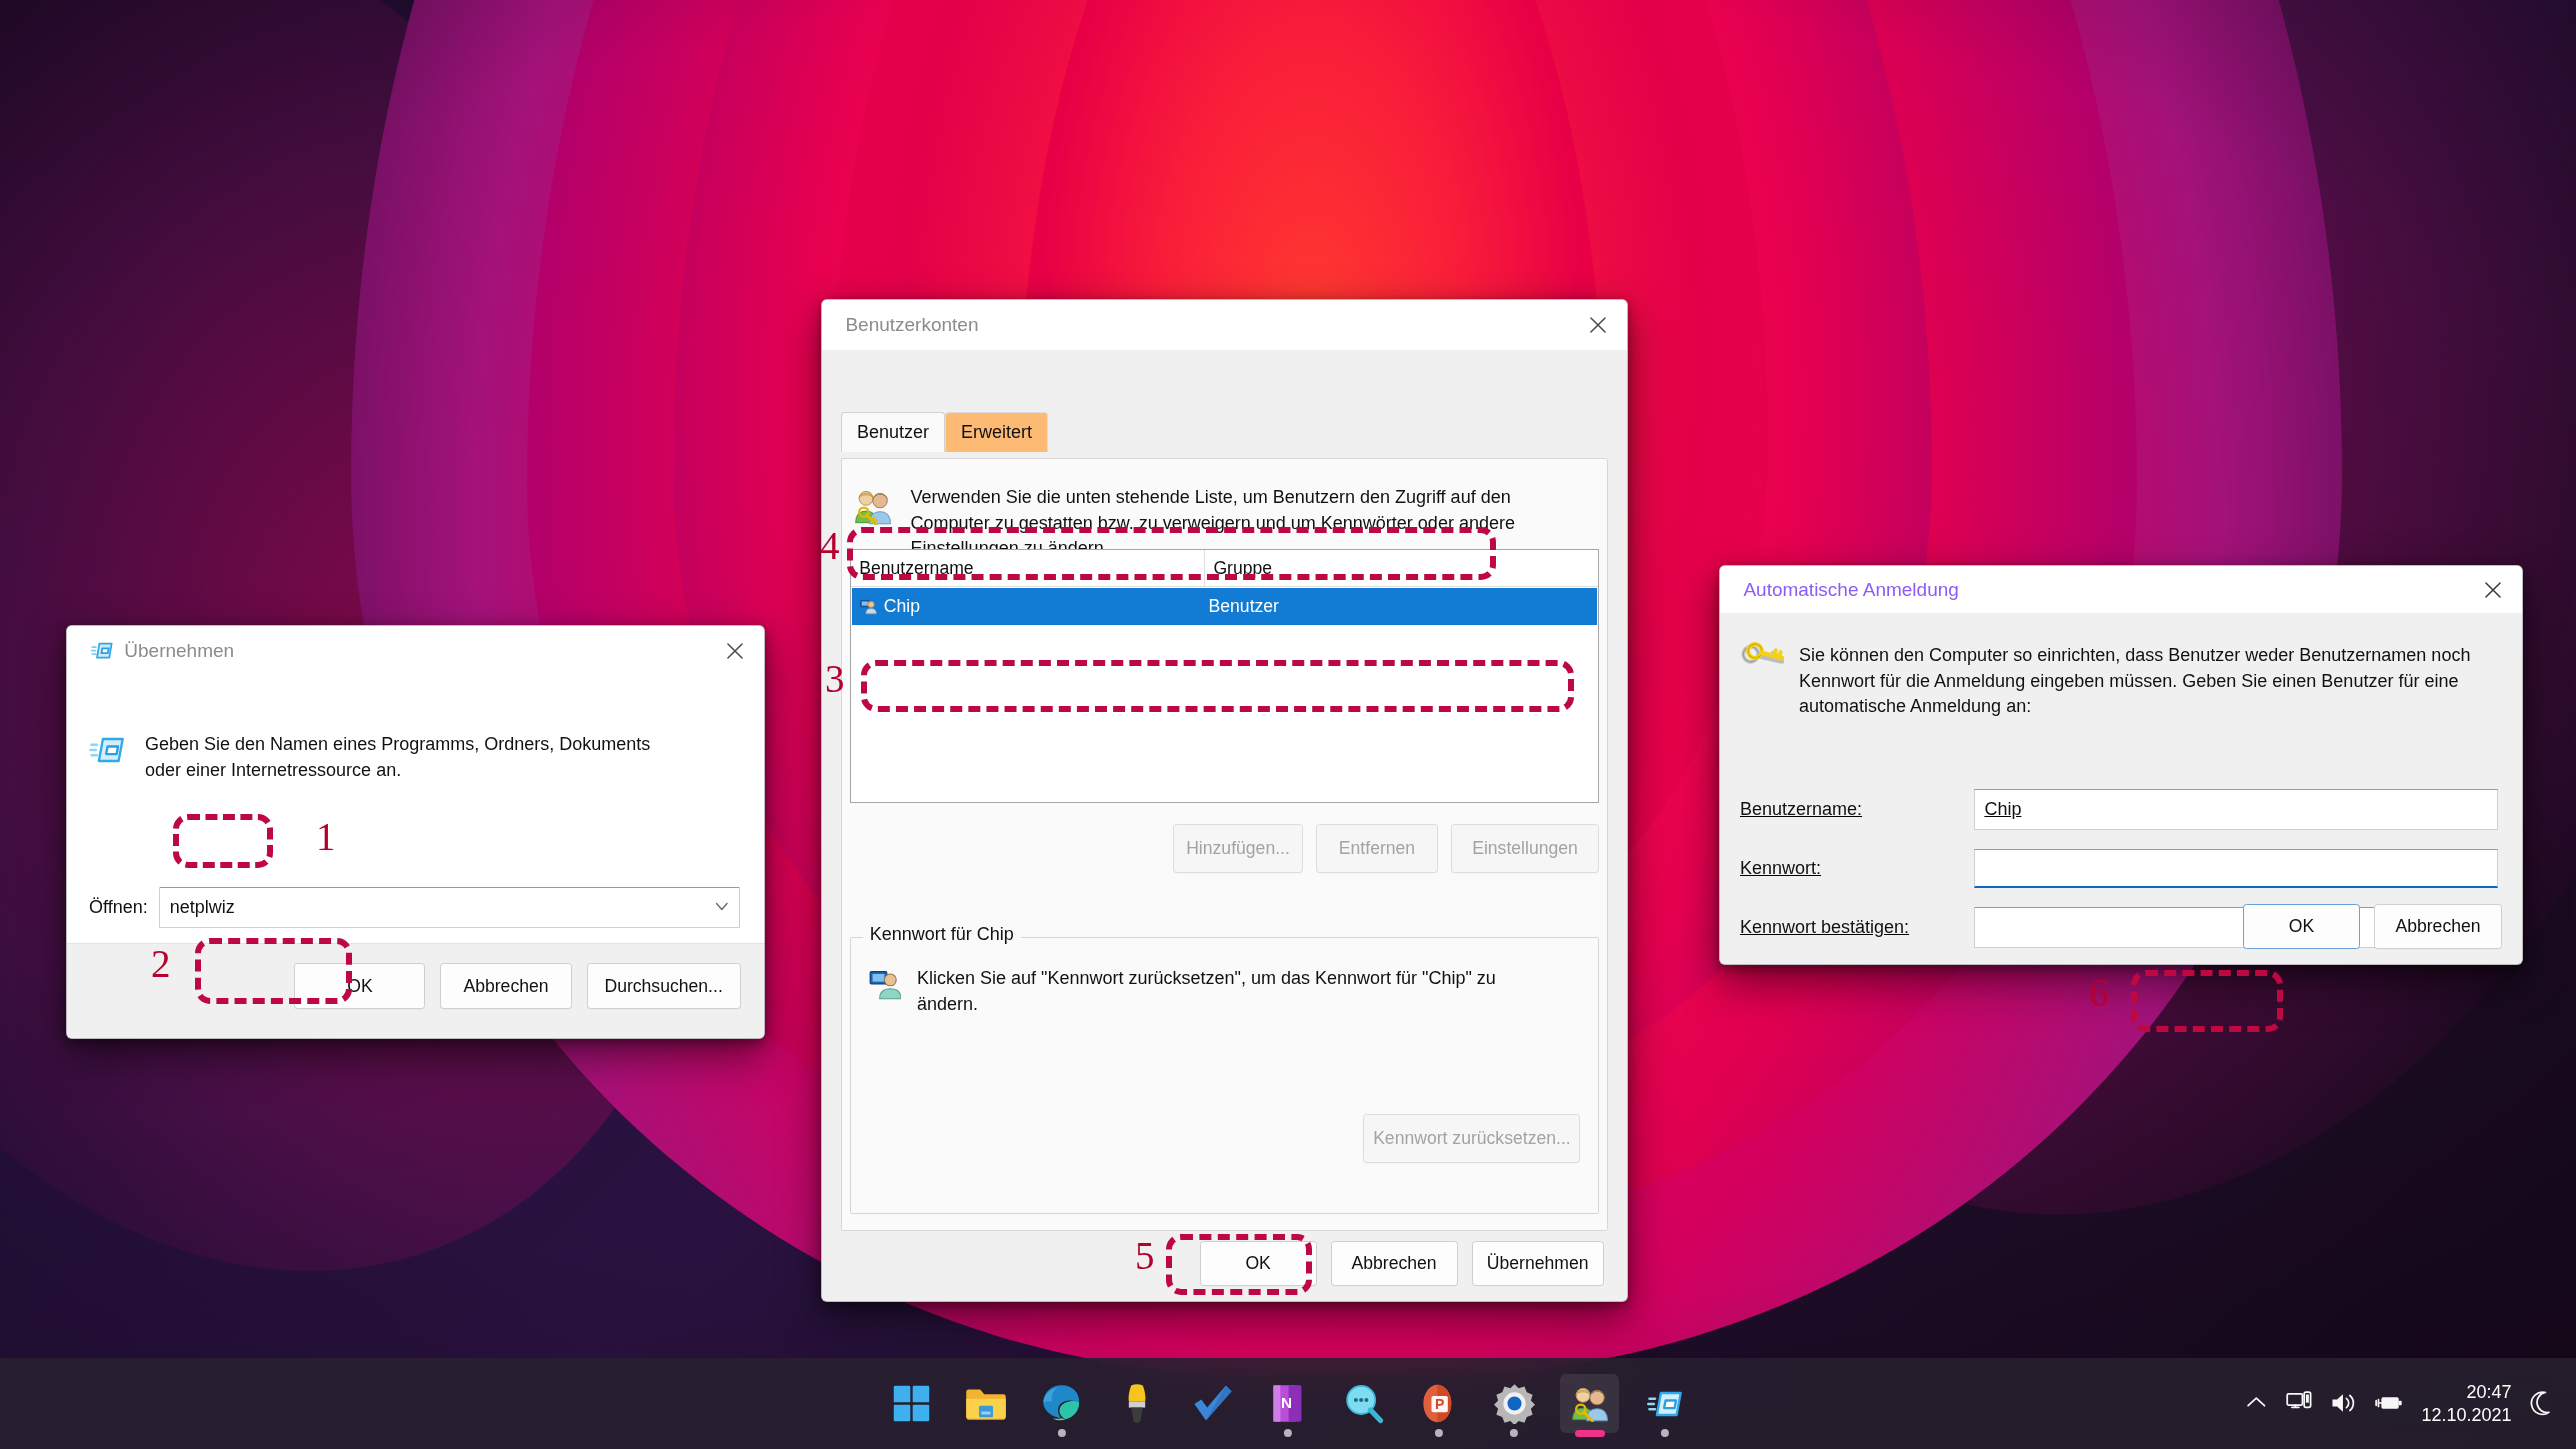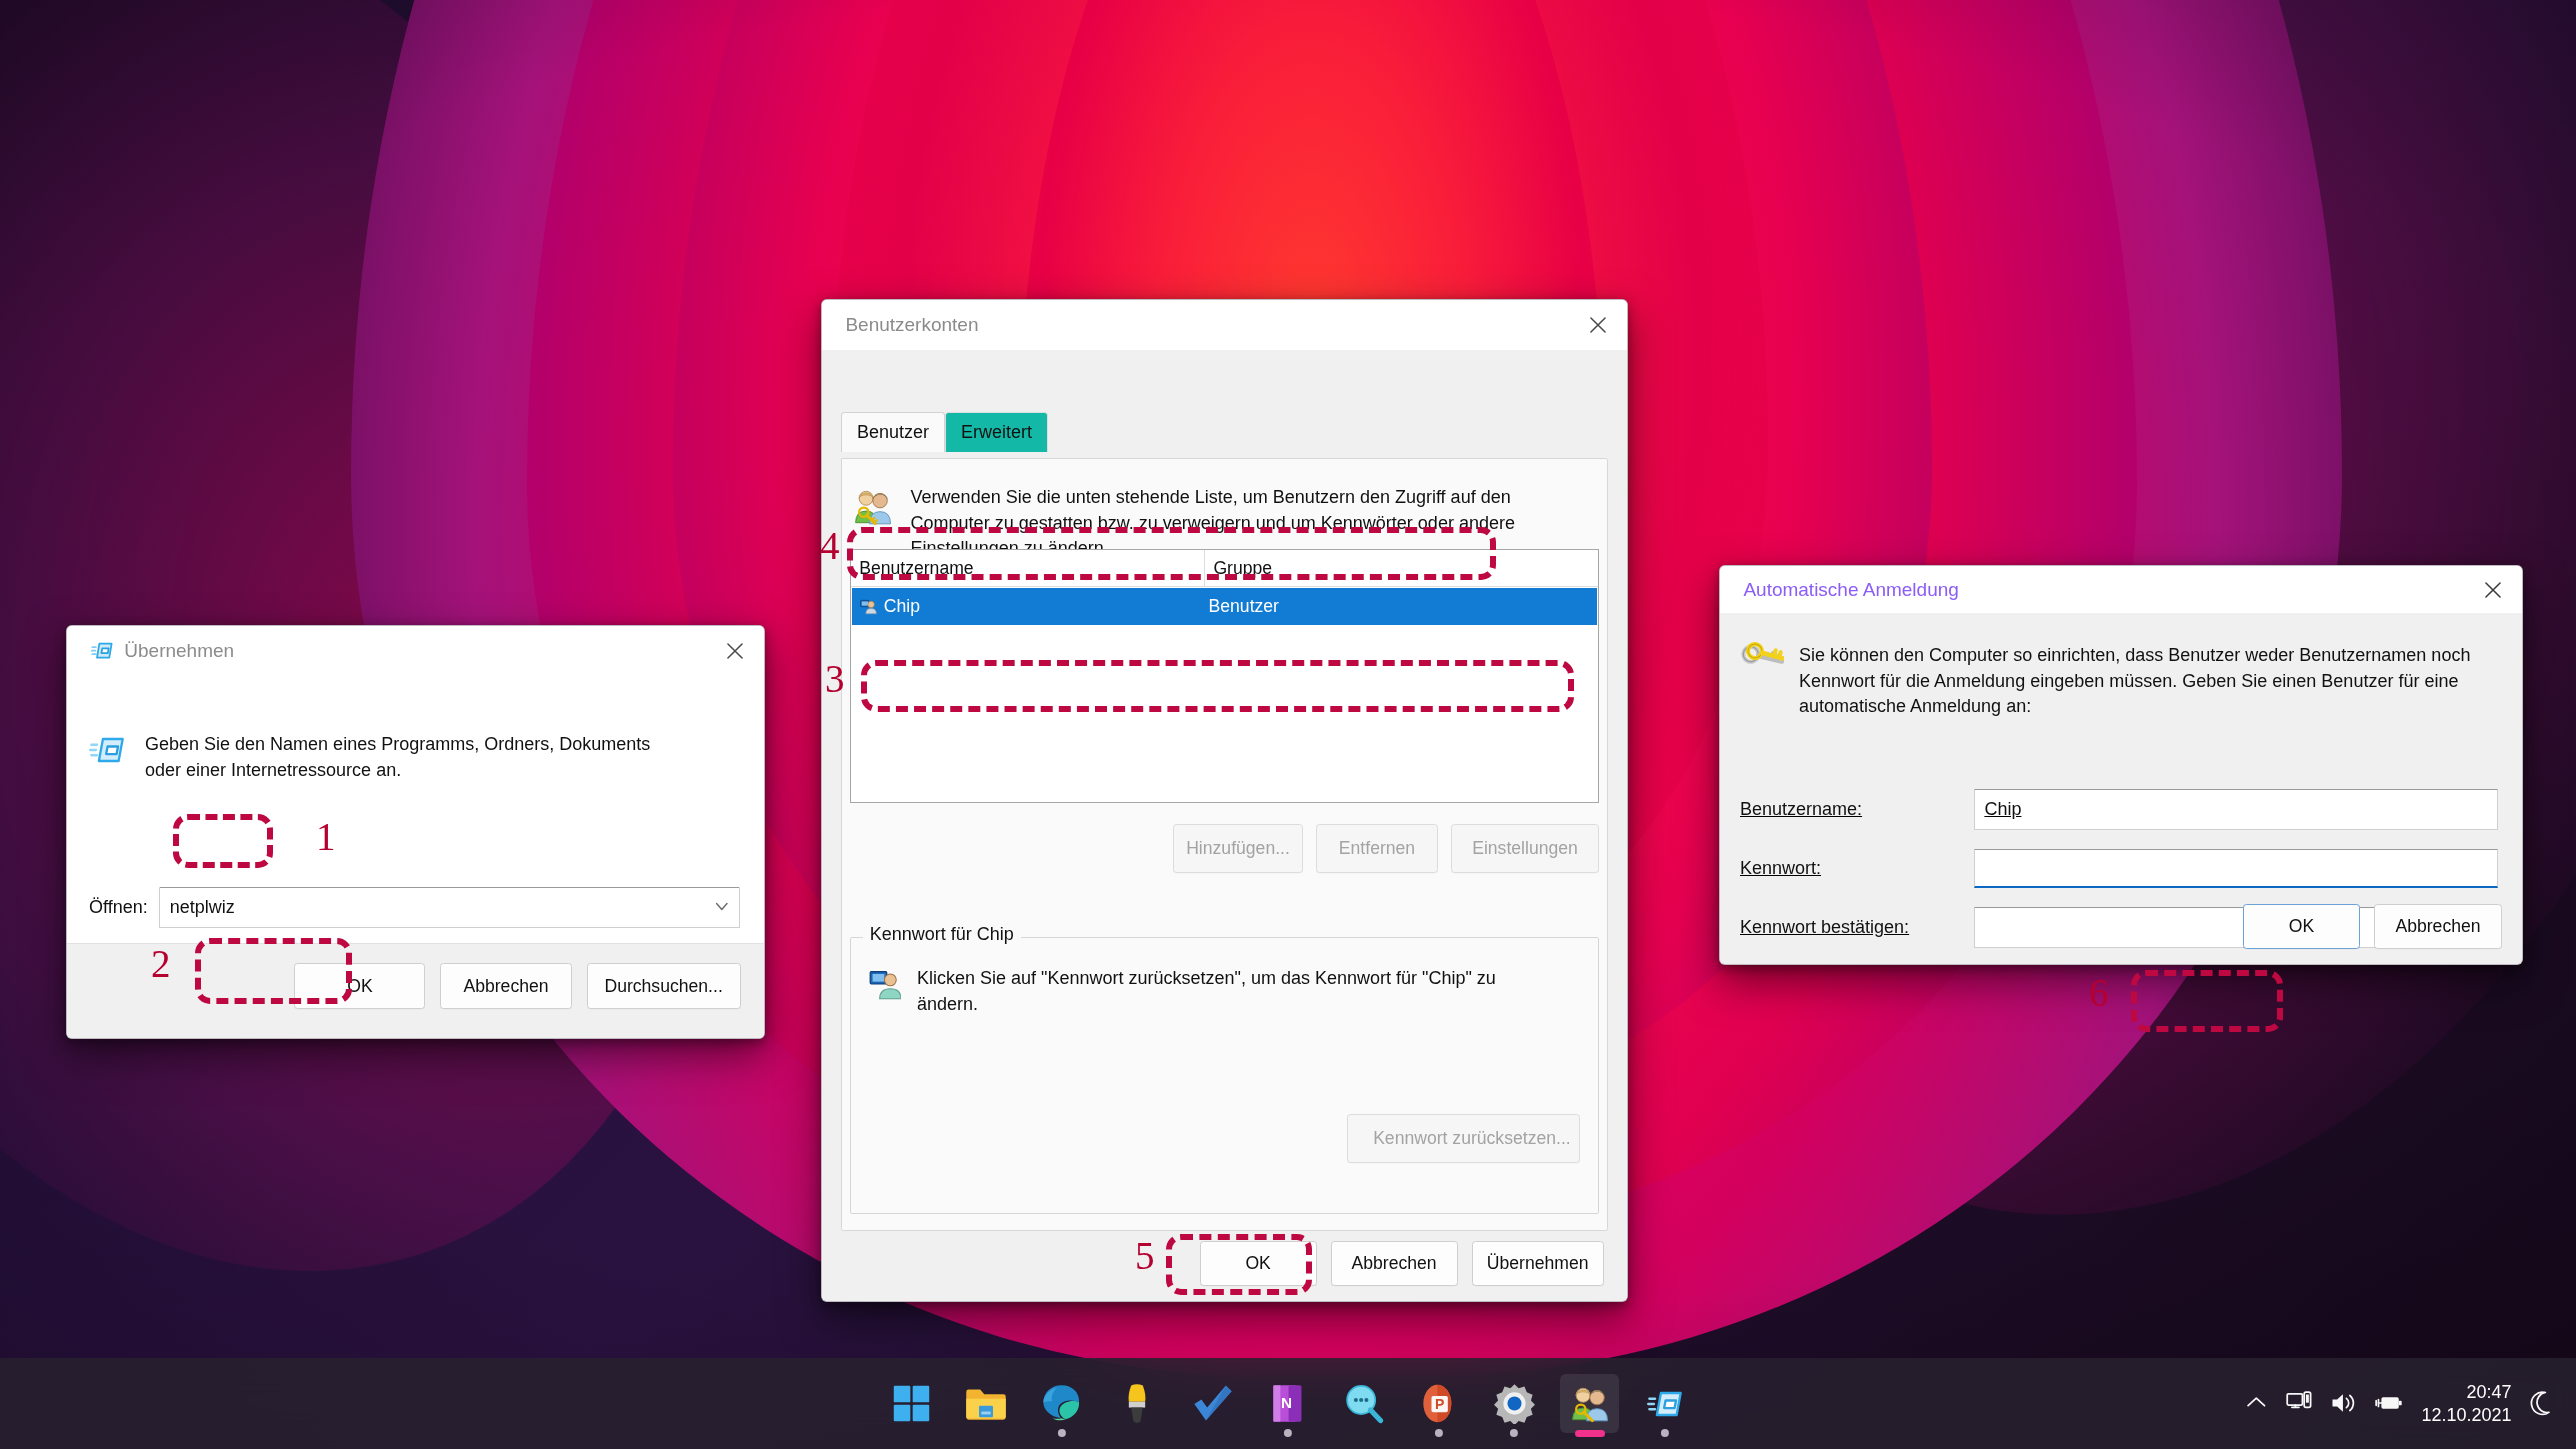--- a/index.html
+++ b/index.html
@@ -87,21 +87,21 @@
   
   #runDlg{left:66px;top:625px;width:697px;height:412px;}
   #runDlg .dlg-body{height:362px;position:relative;background:#fff;}
   #runDlg .run-foot{position:absolute;left:0;right:0;bottom:0;height:94px;background:#f0f0f0;
      border-top:0.6px solid #e2e2e2;}
 
   
   #uaDlg{left:821px;top:299px;width:805px;height:1001px;}
   .tabstrip{position:absolute;left:19px;top:62px;display:flex;align-items:flex-end;}
   .tab{font-size:18px;color:#111;padding:9.4px 15px 8.2px;border:0.6px solid #ddd;
-     border-bottom:none;background:#14b8a6;border-radius:3.5px 3.5px 0 0;}
+     border-bottom:none;background:#fdba74;border-radius:3.5px 3.5px 0 0;}
   .tab.active{background:#fafafa;border-color:#d2d2d2;}
   .tabpane{position:absolute;left:19px;right:19px;top:108px;bottom:70px;
      background:#fafafa;border:0.6px solid #d7d7d7;border-radius:0 2.3px 2.3px 2.3px;}
   .listbox{position:absolute;left:28px;right:28px;top:199px;height:252px;background:#fff;
      border:0.6px solid #a6a6a6;}
   .lb-head{display:flex;height:36px;border-bottom:0.6px solid #ddd;background:#fff;}
   .lb-head div{font-size:17.6px;color:#111;padding:8.2px 0 0 8.2px;}
   .lb-row{display:flex;height:37px;align-items:center;background:#127cd4;color:#fff;
      margin:1.2px;}
   .lb-row div{font-size:17.6px;padding-left:8.2px;}
@@ -261,21 +261,21 @@
         <span style="flex:0 0 auto;margin-top:2.3px;">
           <svg width="32" height="32" viewBox="0 0 54 54">
             <rect x="2" y="6" width="28" height="21" rx="2" fill="#1c64b5" stroke="#0e3f78" stroke-width="2"></rect>
             <rect x="6" y="10" width="20" height="13" fill="#7fc0f0"></rect>
             <circle cx="36" cy="20" r="10" fill="#e8c194" stroke="#9d7248" stroke-width="1.8"></circle>
             <path d="M18 52 q0 -17 18 -17 q18 0 18 17 Z" fill="#8fd5c4" stroke="#5c9e8d" stroke-width="1.8"></path>
           </svg>
         </span>
         <div class="wtext" style="width:609px;">Klicken Sie auf "Kennwort zurücksetzen", um das Kennwort für "Chip" zu ändern.</div>
       </div>
-      <div class="btn disabled" style="position:absolute;right:17.6px;bottom:50px;width:215px;height:47px;padding-left:16px;">Kennwort zurücksetzen...</div>
+      <div class="btn disabled" style="position:absolute;right:17.6px;bottom:50px;width:215px;height:47px;">Kennwort zurücksetzen...</div>
     </div>
 
     <div style="position:absolute;right:23.4px;bottom:15px;display:flex;gap:14px;">
       <div class="btn" style="width:115px;height:43px;">OK</div>
       <div class="btn" style="width:125px;height:43px;">Abbrechen</div>
       <div class="btn" style="width:130px;height:43px;">Übernehmen</div>
     </div>
   </div>
 </div>
 

